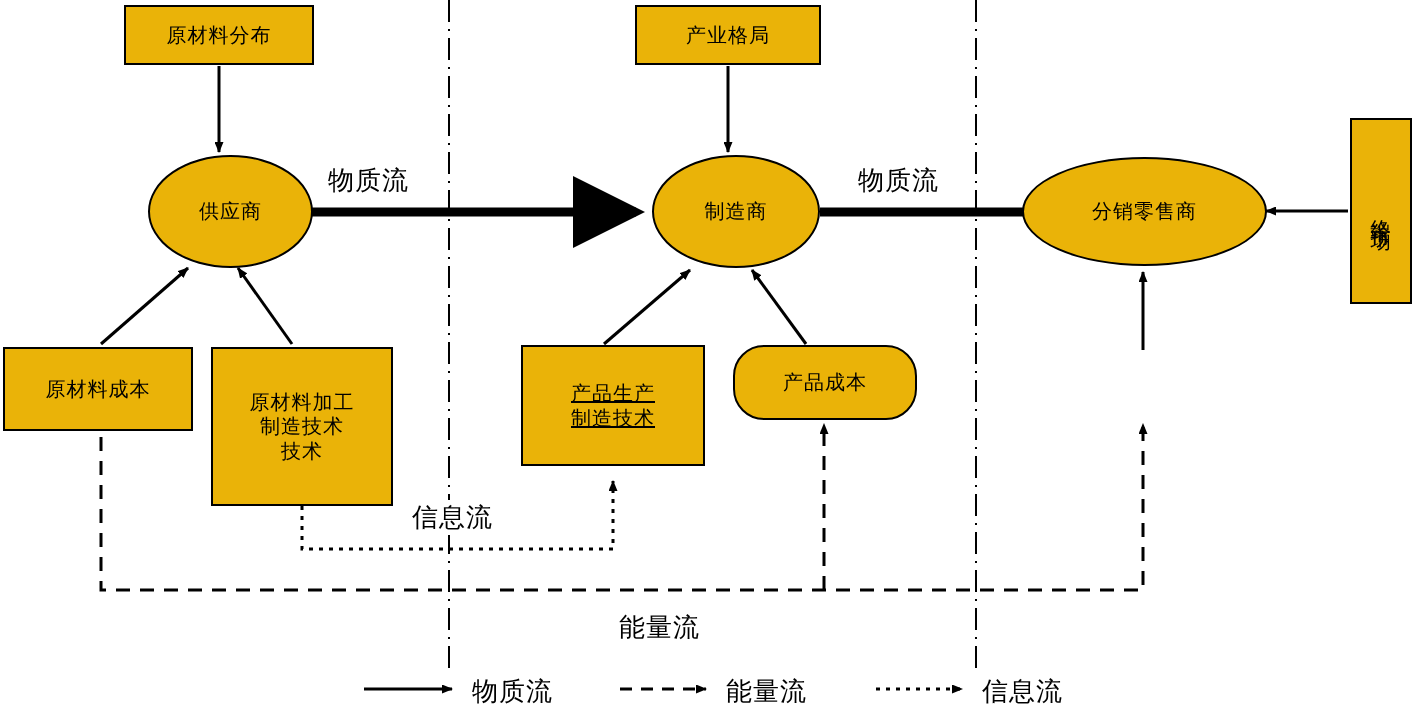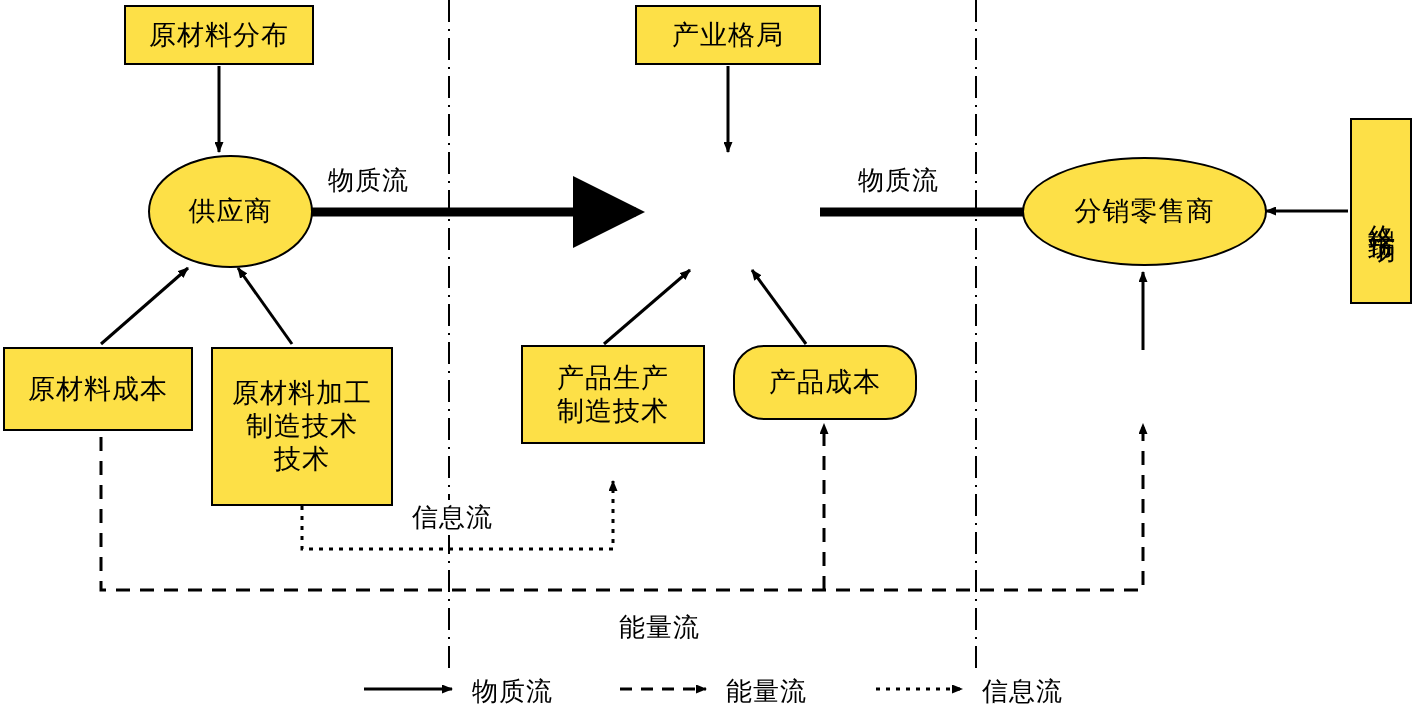--- a/index.html
+++ b/index.html
@@ -24,23 +24,23 @@
     height: 714px;
     pointer-events: none;
   }
   .node {
     position: absolute;
     box-sizing: border-box;
     display: flex;
     align-items: center;
     justify-content: center;
     text-align: center;
-    background: #fde047;
+    background: #eab308;
     border: 2px solid #000000;
-    font-size: 27px;
+    font-size: 20px;
     line-height: 1.22;
     letter-spacing: 1px;
     white-space: pre-line;
   }
   .ellipse {
     border-radius: 50%;
     border: 2px solid #000000;
   }
   .vbox {
     writing-mode: vertical-rl;
@@ -152,40 +152,43 @@
   </div>
 
   <div class="node" style="left:635px; top:5px; width:186px; height:60px;">
     <span>产业格局</span>
   </div>
 
   <div class="node ellipse" style="left:148px; top:155px; width:165px; height:113px;">
     <span>供应商</span>
   </div>
 
+  <div class="node ellipse" style="left:652px; top:155px; width:168px; height:113px;">
+    <span>制造商</span>
+  </div>
 
   <div class="node ellipse" style="left:1022px; top:157px; width:245px; height:109px;text-align:center;">
     <span>分销零售商</span>
   </div>
 
   <div class="node" style="left:1350px; top:118px; width:62px; height:186px;">
     <span class="vbox">终端市场</span>
   </div>
 
   <div class="node" style="left:3px; top:347px; width:190px; height:84px;">
     <span>原材料成本</span>
   </div>
 
   <div class="node" style="left:211px; top:347px; width:182px; height:159px;">
     <span>原材料加工
 制造技术
 技术</span>
   </div>
 
-  <div class="node" style="left:521px; top:345px; width:184px; height:99px;">
+  <div class="node" style="left:521px; top:345px; width:184px; height:121px;text-decoration:underline;">
     <span>产品生产
 制造技术</span>
   </div>
 
   <div class="node" style="left:733px; top:345px; width:184px; height:75px;border-radius:31px;">
     <span>产品成本</span>
   </div>
 
 
   <div class="label" style="left:328px; top:163px;">

